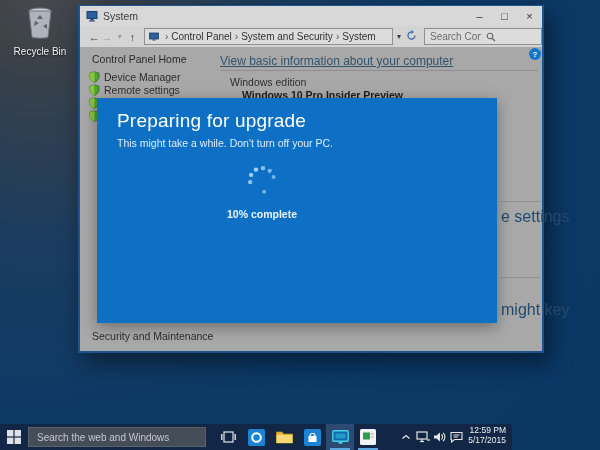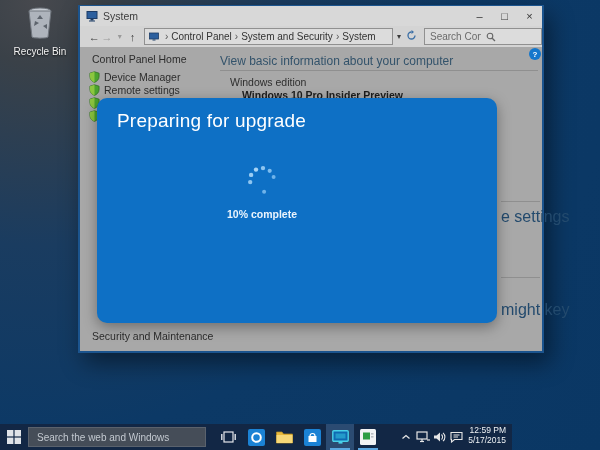--- a/index.html
+++ b/index.html
@@ -29,32 +29,32 @@
            display:flex;align-items:center;font-size:10px;color:#333;overflow:hidden;white-space:nowrap;cursor:text;}
   .addrbox .sep{margin:0 3px;color:#555;}
   .searchbox{margin-left:6px;width:116px;height:15px;background:#dcdcdc;border:1px solid #909090;
              display:flex;align-items:center;font-size:10px;color:#6b6b6b;cursor:text;}
   .searchbox span{margin-left:5px;flex:1;white-space:nowrap;overflow:hidden;}
 
   
   .sbhome{left:12px;top:47px;font-size:10.5px;color:#2c2c2c;cursor:pointer;}
   .sbitem{display:flex;align-items:center;font-size:10.5px;color:#2c2c2c;cursor:pointer;}
   .sbitem svg{margin-right:4px;}
-  .heading{left:140px;top:48px;font-size:12px;color:#33536b;}
+  .heading{left:140px;top:48px;font-size:12px;color:#33536b;text-decoration:underline;}
   .hsep{height:1px;background:#8f8f8f;}
   .sectlbl{left:150px;top:70px;font-size:10.5px;color:#2e2e2e;}
   .edition{left:162px;top:83px;font-size:10.5px;font-weight:bold;color:#1c1c1c;}
   .helpcirc{left:449px;top:42px;width:12px;height:12px;border-radius:50%;background:#1477cc;color:#fff;
             font-size:8px;font-weight:bold;display:flex;align-items:center;justify-content:center;cursor:pointer;}
   .plink{font-size:16px;color:#234a6d;white-space:nowrap;cursor:pointer;}
   .footerlink{left:12px;top:324px;font-size:10.5px;color:#2c2c2c;cursor:pointer;}
 
   
   #overlay{left:97px;top:98px;width:400px;height:225px;background:#0e70c5;color:#fff;
-           box-shadow:0 4px 14px rgba(0,0,0,.35);border-radius:10px;}
+           box-shadow:0 4px 14px rgba(0,0,0,.35);}
   #overlay h1{margin:12px 0 0 20px;font-size:19px;font-weight:300;letter-spacing:.2px;}
   #overlay .sub{margin:5px 0 0 20px;font-size:10.5px;color:#dcedfb;}
   .spinblock{position:absolute;left:105px;top:62px;width:120px;text-align:center;}
   .progress{margin-top:4px;font-size:10.5px;color:#eaf4fd;font-weight:bold;}
 
   
   #taskbar{left:0;top:424px;width:512px;height:26px;background:#122745;display:flex;align-items:stretch;}
   .startbtn{width:28px;display:flex;align-items:center;justify-content:center;cursor:pointer;}
   .tb-search{width:176px;margin:3px 0;background:#454d58;border:1px solid #5a626d;display:flex;align-items:center;cursor:text;}
   .tb-search span{margin-left:8px;font-size:10px;color:#c3c9d0;white-space:nowrap;}
@@ -175,20 +175,21 @@
     <div class="abs hsep" style="left:421px;top:195px;width:39px"></div>
     <div class="abs plink" style="left:421px;top:202px">e settings</div>
     <div class="abs hsep" style="left:421px;top:271px;width:39px"></div>
     <div class="abs plink" style="left:421px;top:295px">might key</div>
 
     <div class="abs footerlink">Security and Maintenance</div>
   </div>
 
   <div class="abs" id="overlay">
     <h1>Preparing for upgrade</h1>
+    <div class="sub">This might take a while. Don't turn off your PC.</div>
     <div class="spinblock">
       <svg width="40" height="40" viewBox="0 0 40 40">
         <circle cx="8.2" cy="22.1" r="2.2" fill="#8ec5f0"></circle>
         <circle cx="9.1" cy="14.9" r="2.2" fill="#9bcdf3"></circle>
         <circle cx="14.0" cy="9.6" r="2.2" fill="#a6d3f5"></circle>
         <circle cx="21.0" cy="8.1" r="2.2" fill="#8ec5f0"></circle>
         <circle cx="27.7" cy="10.8" r="2.1" fill="#7dbcee"></circle>
         <circle cx="31.6" cy="16.9" r="2.0" fill="#6fb3ea"></circle>
         <circle cx="22.1" cy="31.8" r="2.0" fill="#6fb3ea"></circle>
       </svg>

